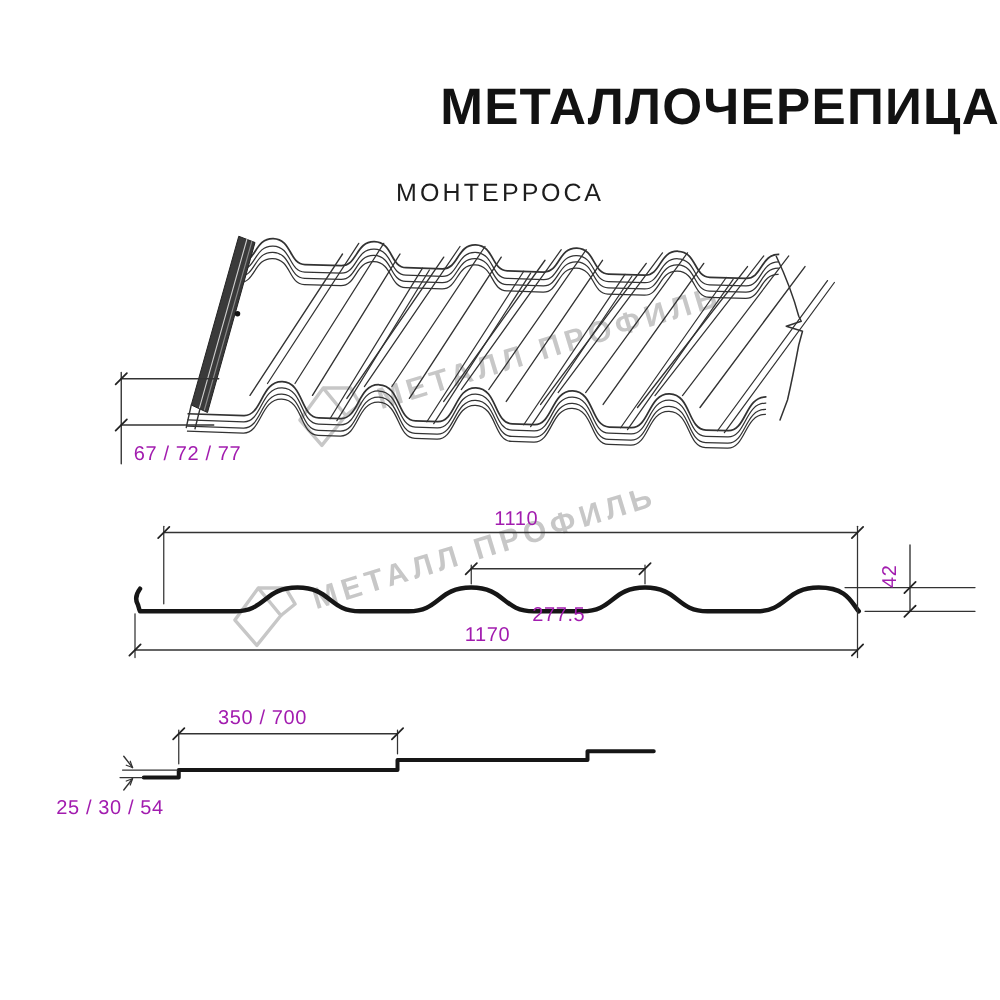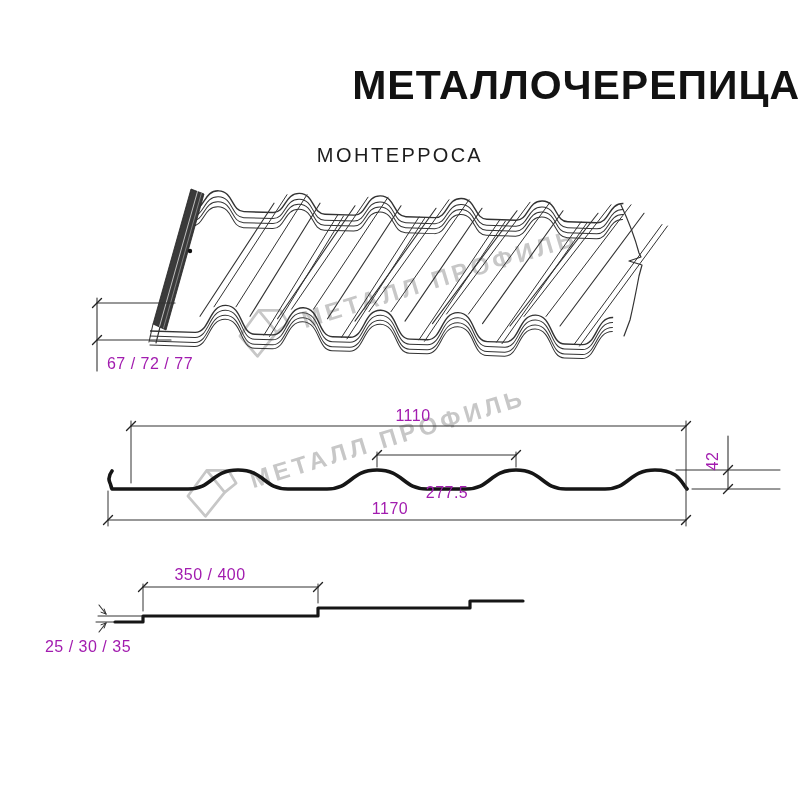--- a/index.html
+++ b/index.html
@@ -137,15 +137,15 @@
         <line x1="106" y1="623" x2="101" y2="624.8" stroke="#333" stroke-width="1" stroke-linecap="round"></line>
         <line x1="106" y1="623" x2="104.2" y2="628" stroke="#333" stroke-width="1" stroke-linecap="round"></line>
       </g>
   </svg>
 
   <div class="dim" style="left:150px;top:364px;">67 / 72 / 77</div>
   <div class="dim" style="left:413px;top:416px;">1110</div>
   <div class="dim" style="left:447px;top:446px;margin-top:47px;">277.5</div>
   <div class="dim rot" style="left:713px;top:461px;">42</div>
   <div class="dim" style="left:390px;top:509px;text-align:center;">1170</div>
-  <div class="dim" style="left:210px;top:575px;">350 / 400</div>
-  <div class="dim" style="left:88px;top:647px;">25 / 30 / 35</div>
+  <div class="dim" style="left:210px;top:575px;">350 / 700</div>
+  <div class="dim" style="left:88px;top:647px;">25 / 30 / 54</div>
 </div>
 
 </body></html>

